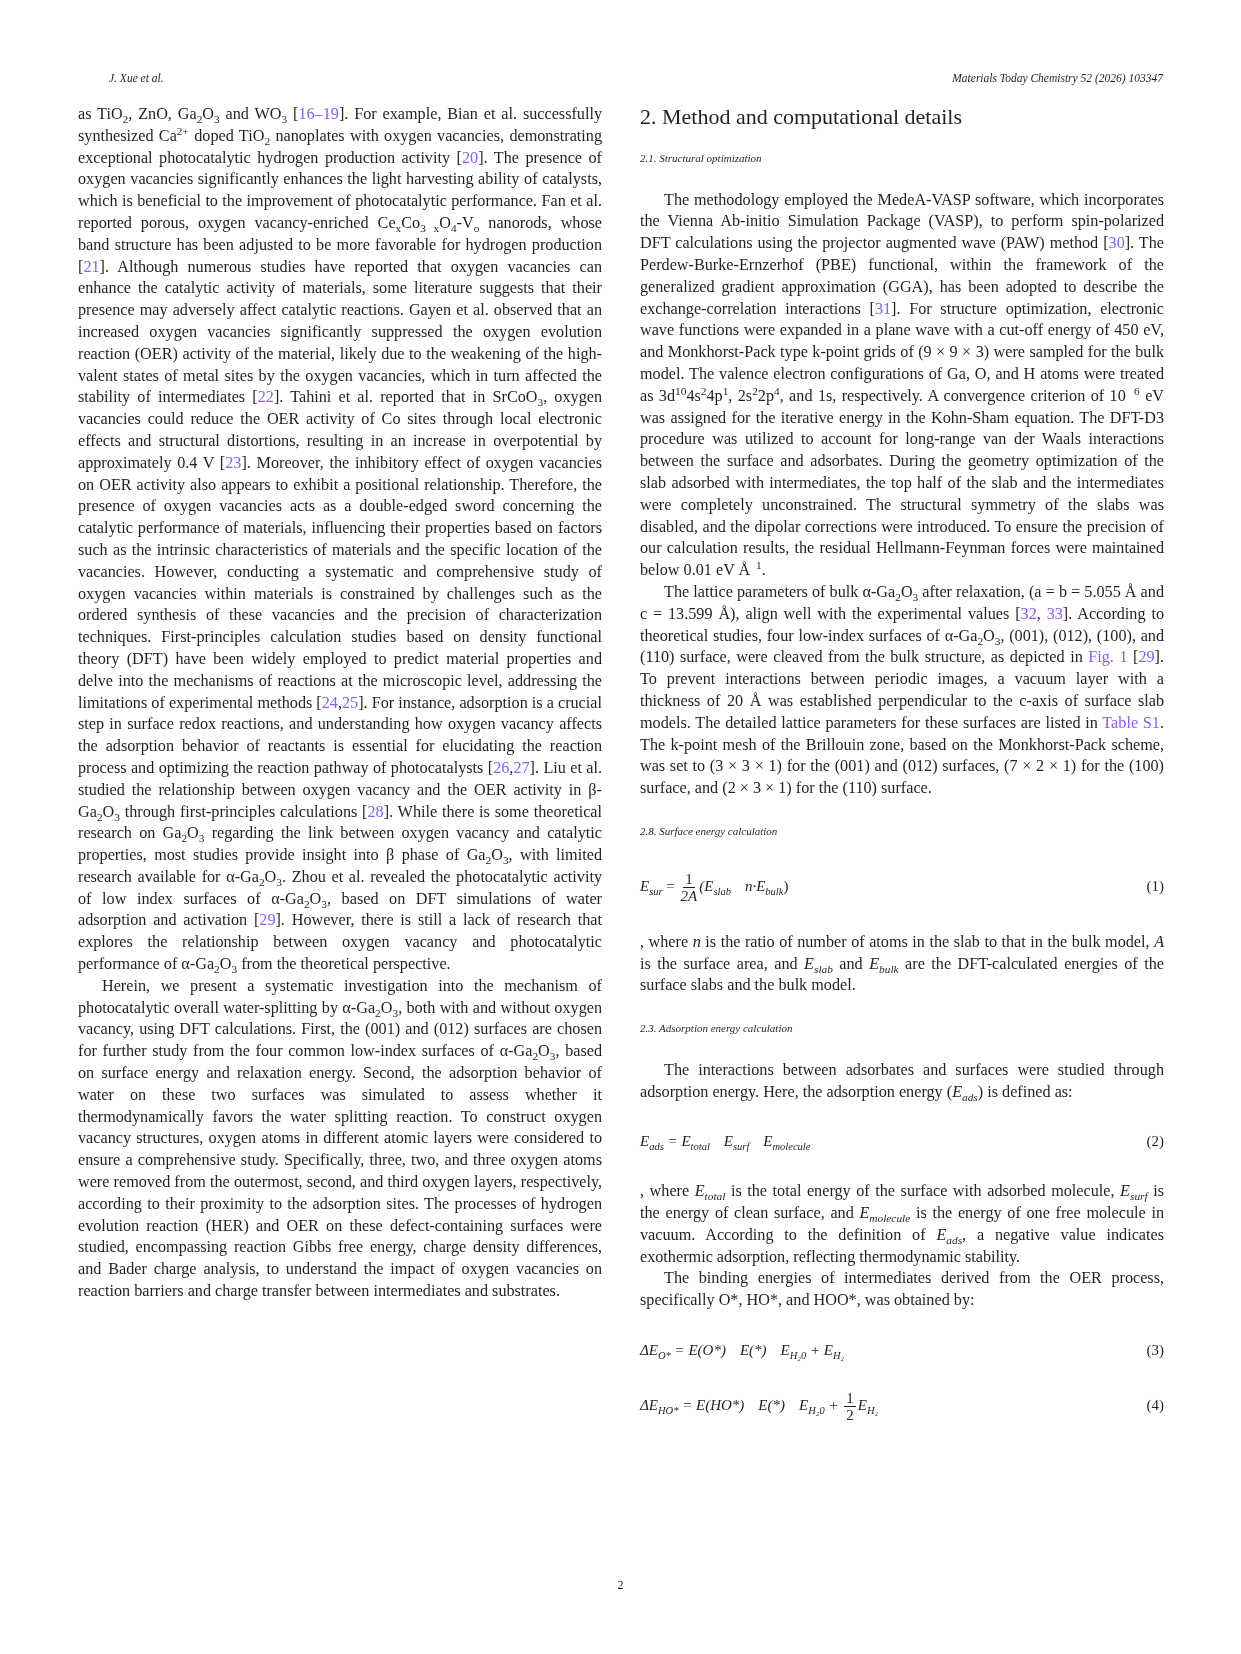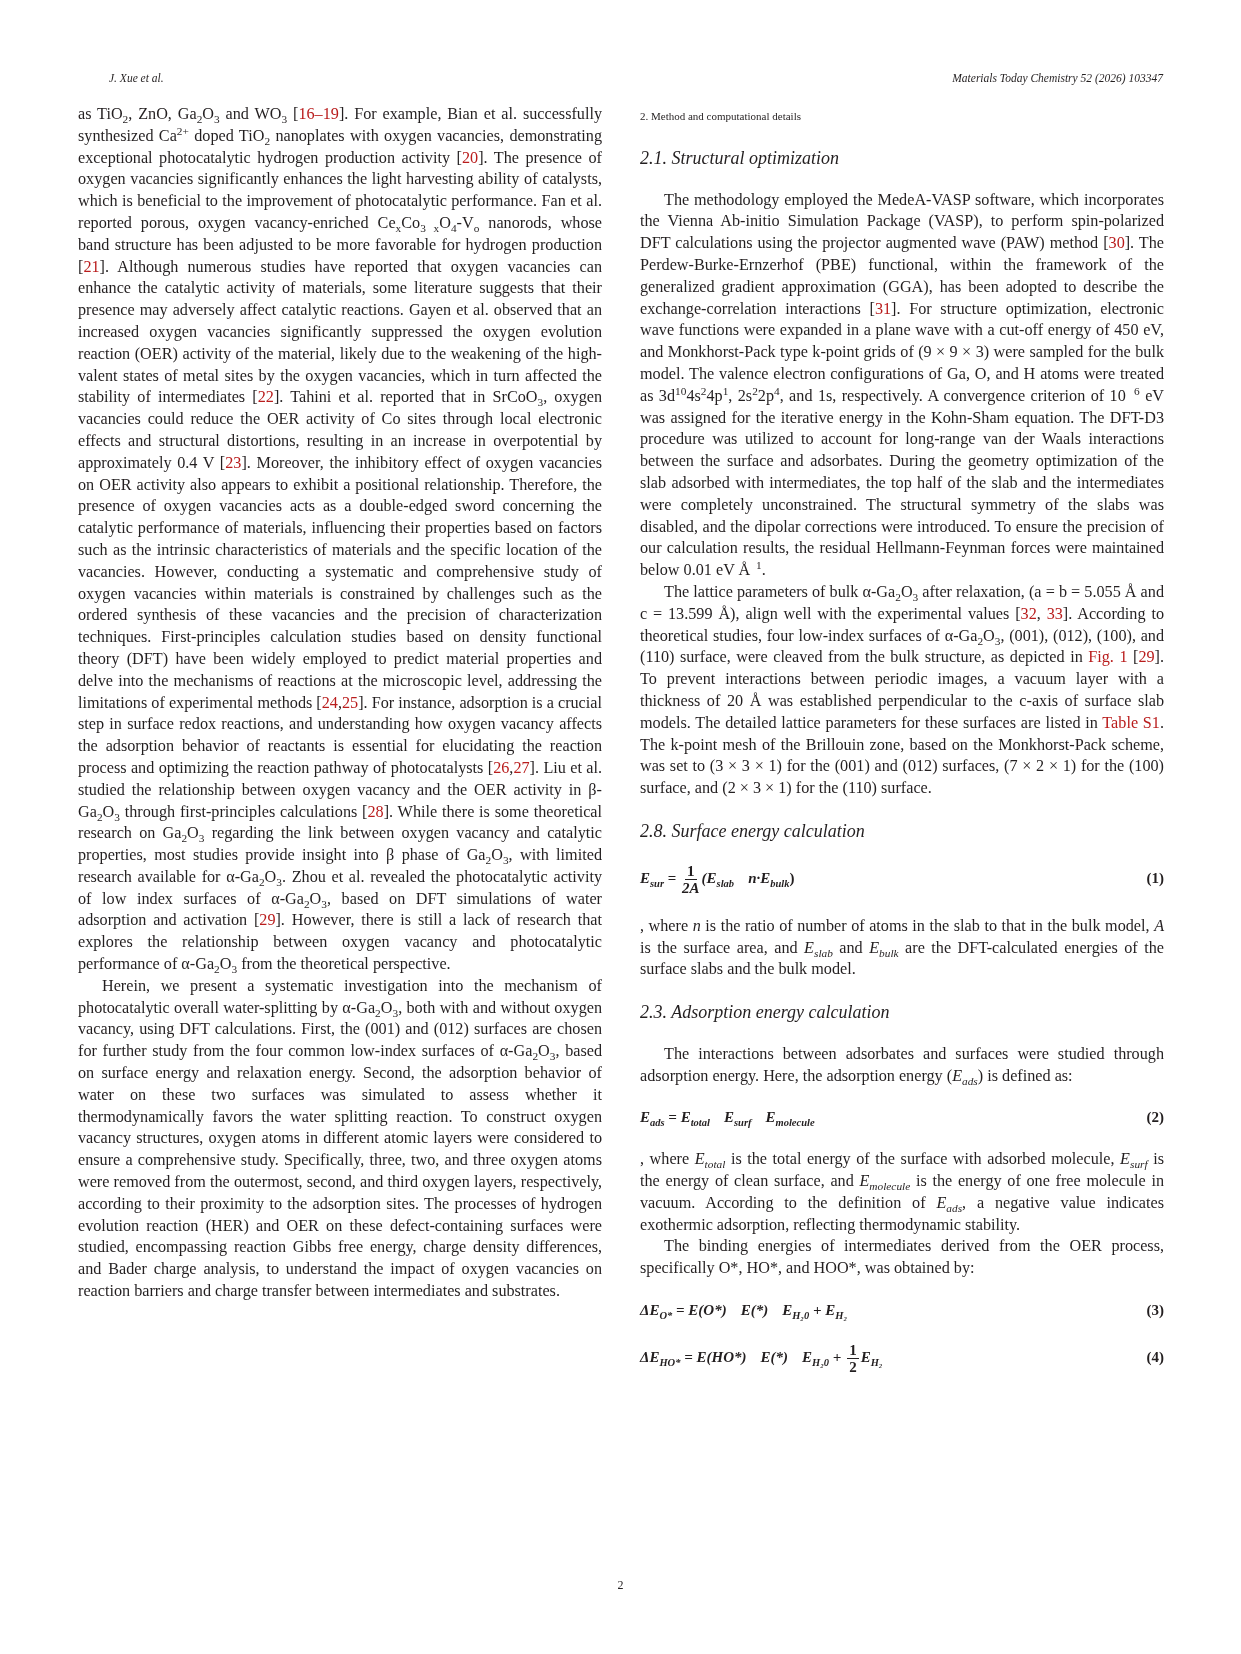--- a/index.html
+++ b/index.html
@@ -17,28 +17,28 @@
   .col {
     position: absolute; top: 104px; width: 524px;
     font-family: "Liberation Serif", serif;
     font-size: 16.2px; line-height: 21.8px; text-align: justify;
     hyphens: auto;
   }
   .col-left { left: 78px; }
   .col-right { left: 640px; }
   .col p { margin: 0; }
   .col p.indent { text-indent: 24px; }
-  .sec-title { font-size: 11px; margin: 2px 0 20px 0; }
-  .subsec-title { font-style: italic; font-size: 18px; margin: 0 0 20px 0; }
+  .sec-title { font-size: 22px; margin: 2px 0 20px 0; }
+  .subsec-title { font-style: italic; font-size: 11px; margin: 0 0 20px 0; }
   .gap { height: 21px; }
-  .link { color: #b91c1c; }
+  .link { color: #8b5cf6; }
   sub, sup { font-size: 70%; line-height: 0; }
   .eq {
     display: flex; justify-content: space-between; align-items: center;
-    margin: 20px 0; font-family: "Liberation Serif", serif; font-size: 15px; font-weight: bold;
+    margin: 28px 0; font-family: "Liberation Serif", serif; font-size: 15px;
   }
   .eq .math { font-style: italic; }
   .eq .math .up { font-style: normal; }
   .frac { display: inline-flex; flex-direction: column; align-items: center; vertical-align: middle; font-style: normal; margin: 0 2px; }
   .frac .num { border-bottom: 1px solid #231f20; padding: 0 2px; line-height: 16px; }
   .frac .den { line-height: 16px; font-style: italic; }
   .eq-num { font-style: normal; }
   .page-number {
     position: absolute; top: 1578px; left: 0; width: 1241px; text-align: center;
     font-family: "Liberation Serif", serif; font-size: 12px;

